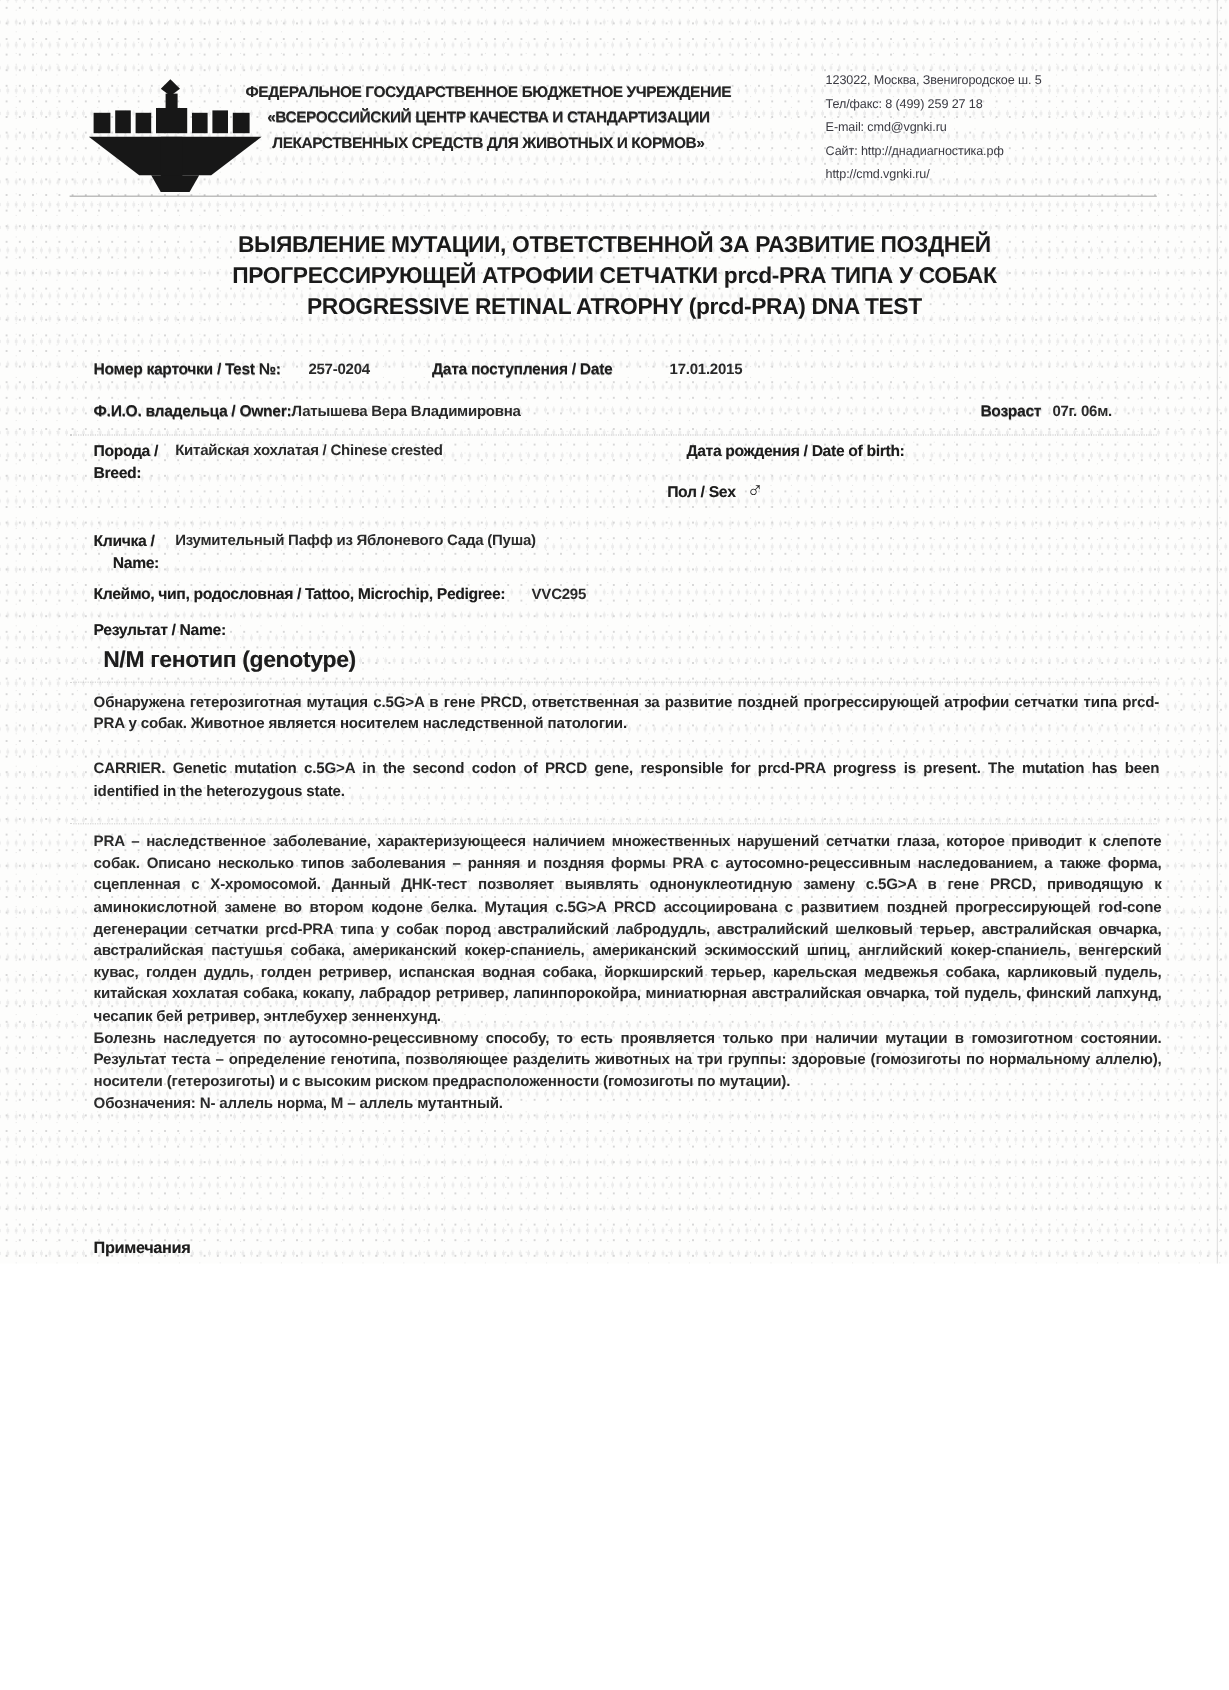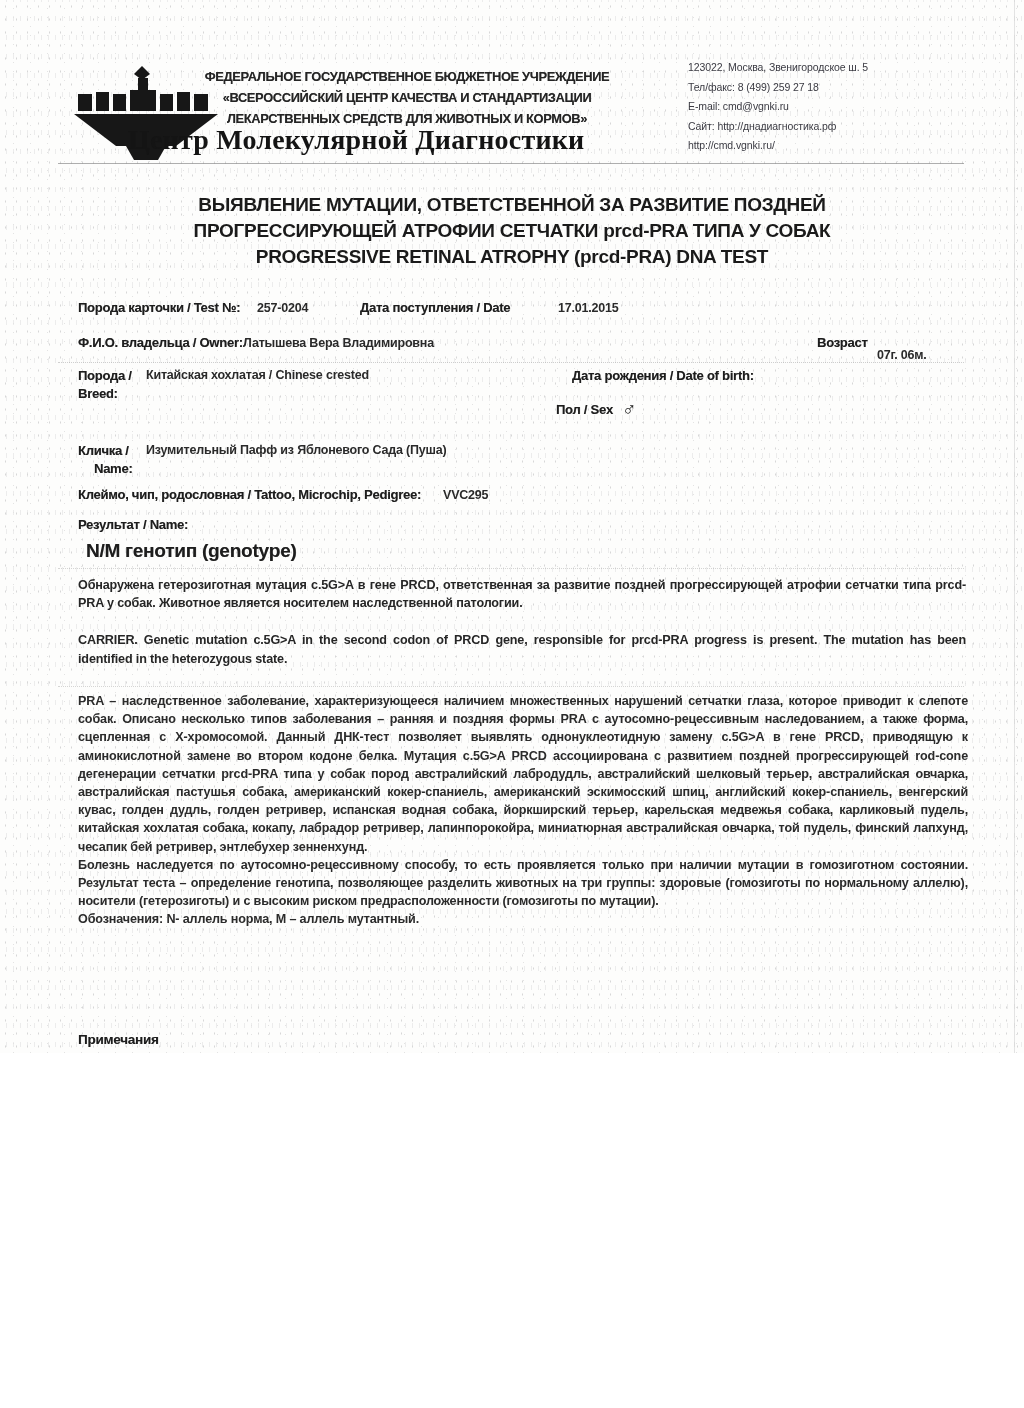--- a/index.html
+++ b/index.html
@@ -63,39 +63,38 @@
   </div>
 
   <div class="abs" style="left:688px;top:58px;width:280px;">
     <div class="contact">123022, Москва, Звенигородское ш. 5</div>
     <div class="contact">Тел/факс: 8 (499) 259 27 18</div>
     <div class="contact">E-mail: cmd@vgnki.ru</div>
     <div class="contact u">Сайт: http://днадиагностика.рф</div>
     <div class="contact u">http://cmd.vgnki.ru/</div>
   </div>
 
-  <div class="abs center-title scan-soft" style="left:128px;top:124px;">Центр Молекулярной Диагностики</div>
 
   <div class="abs solidrule" style="left:58px;top:163px;width:906px;opacity:0.55;"></div>
 
   <div class="abs" style="left:110px;top:192px;width:804px;">
     <div class="doc-title">ВЫЯВЛЕНИЕ МУТАЦИИ, ОТВЕТСТВЕННОЙ ЗА РАЗВИТИЕ ПОЗДНЕЙ</div>
     <div class="doc-title">ПРОГРЕССИРУЮЩЕЙ АТРОФИИ СЕТЧАТКИ prcd-PRA ТИПА У СОБАК</div>
     <div class="doc-title">PROGRESSIVE RETINAL ATROPHY (prcd-PRA) DNA TEST</div>
   </div>
 
-  <div class="abs lbl ink" style="left:78px;top:300px;">Порода карточки / Test №:</div>
+  <div class="abs lbl ink" style="left:78px;top:300px;">Номер карточки / Test №:</div>
   <div class="abs val" style="left:257px;top:301px;">257-0204</div>
   <div class="abs lbl ink" style="left:360px;top:300px;">Дата поступления / Date</div>
   <div class="abs val" style="left:558px;top:301px;">17.01.2015</div>
 
   <div class="abs lbl ink" style="left:78px;top:335px;">Ф.И.О. владельца / Owner:</div>
   <div class="abs val" style="left:243px;top:336px;">Латышева Вера Владимировна</div>
   <div class="abs lbl ink" style="left:817px;top:335px;">Возраст</div>
-  <div class="abs val" style="left:877px;top:348px;">07г. 06м.</div>
+  <div class="abs val" style="left:877px;top:336px;">07г. 06м.</div>
 
   <div class="abs dotrule" style="left:58px;top:362px;width:906px;opacity:0.4;"></div>
 
   <div class="abs lbl ink" style="left:78px;top:368px;">Порода /</div>
   <div class="abs lbl ink" style="left:78px;top:386px;text-align:center;">Breed:</div>
   <div class="abs val" style="left:146px;top:368px;">Китайская хохлатая / Chinese crested</div>
   <div class="abs lbl ink" style="left:572px;top:368px;">Дата рождения / Date of birth:</div>
   <div class="abs lbl ink" style="left:556px;top:402px;">Пол / Sex</div>
   <div class="abs" style="left:622px;top:398px;font-size:19px;font-weight:bold;color:#222;">♂</div>
 

